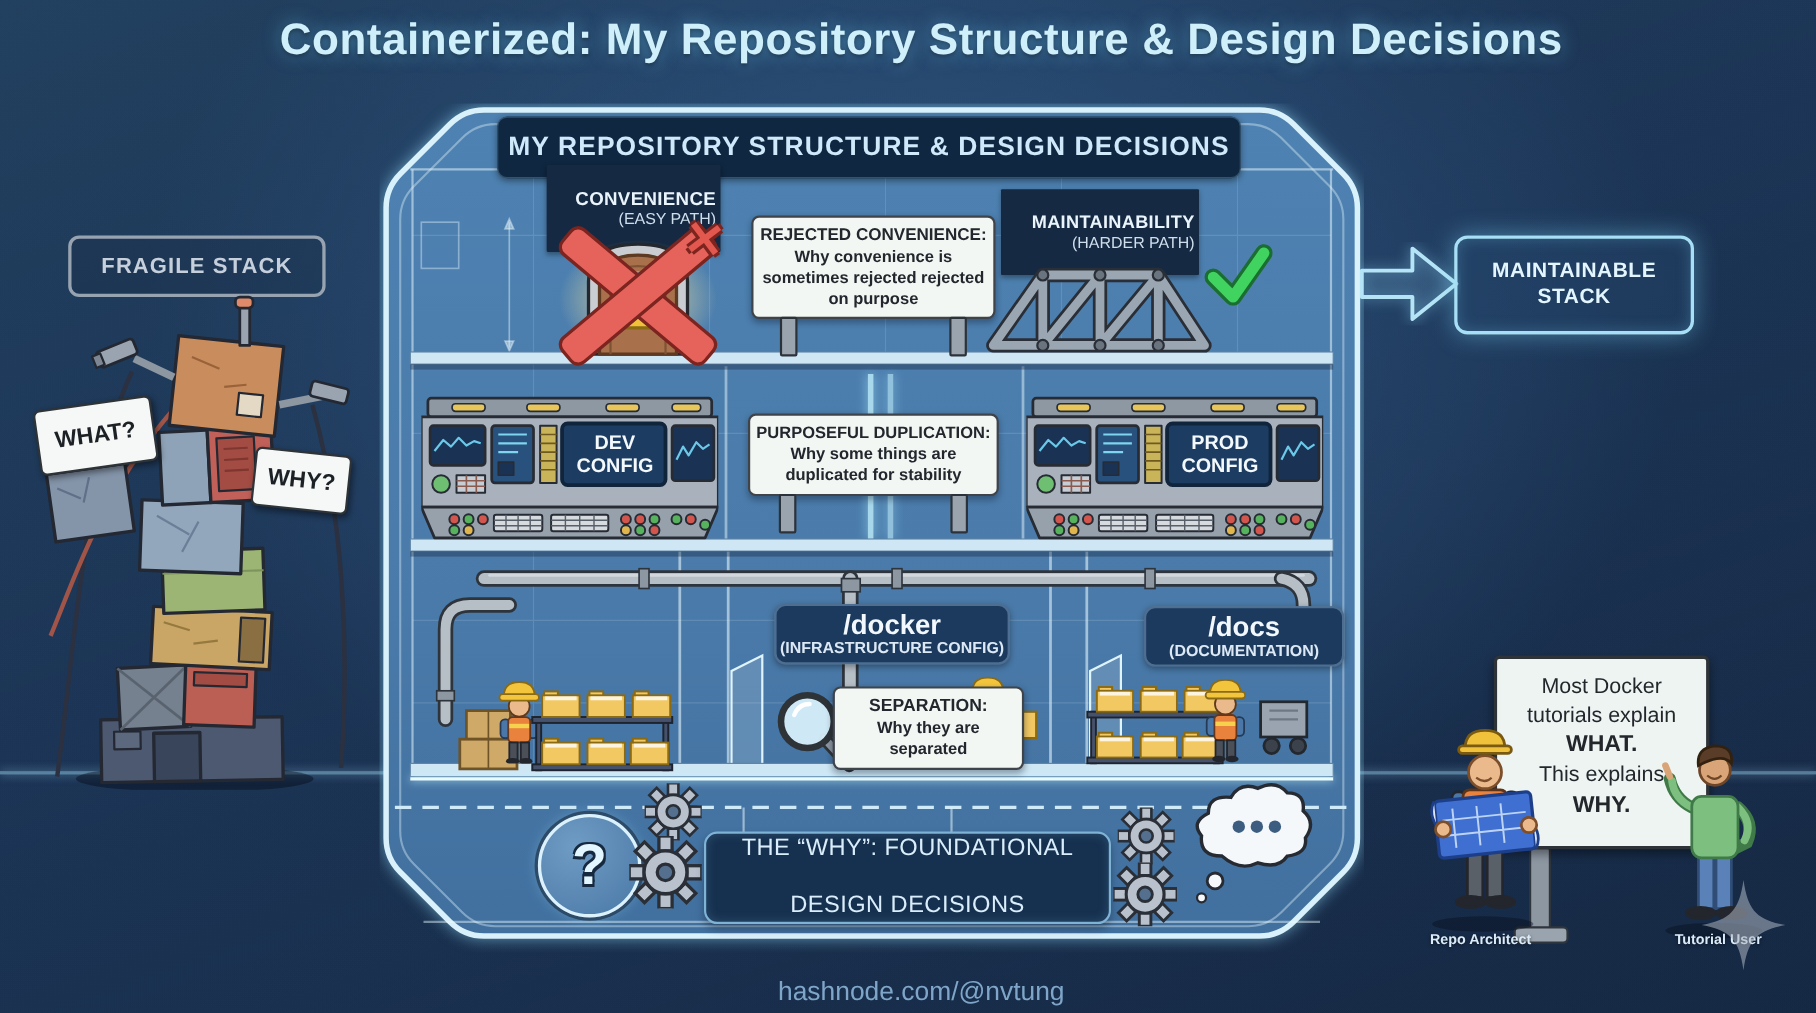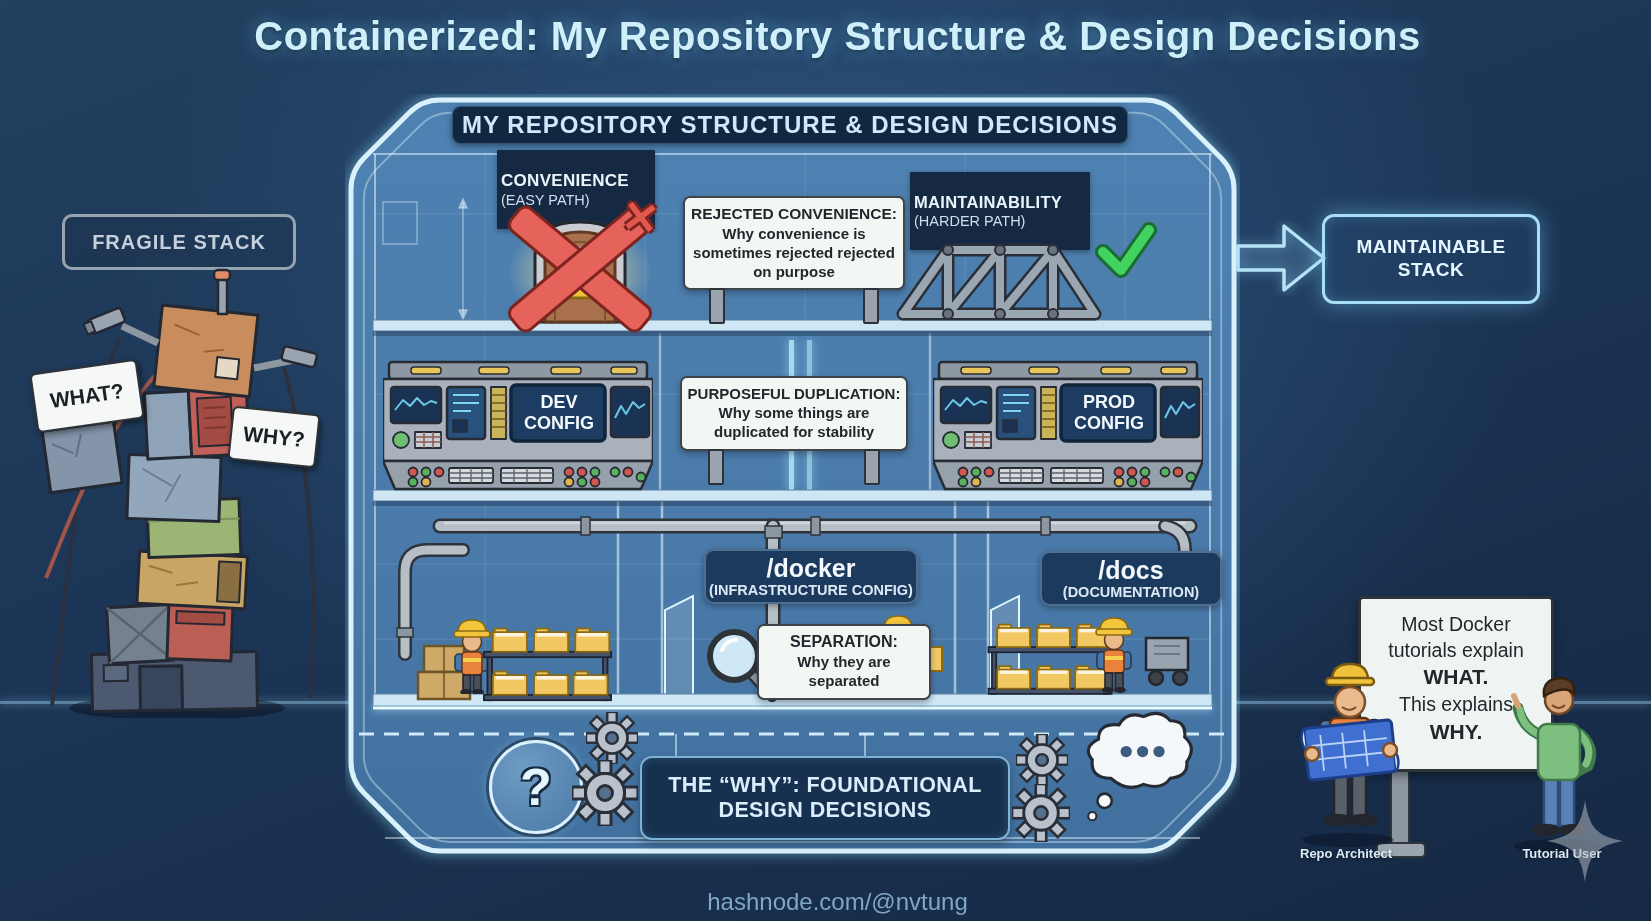--- a/index.html
+++ b/index.html
@@ -5,42 +5,42 @@
   html,body{margin:0;padding:0;background:#0e1c30;}
   .canvas{position:relative;width:1651px;height:921px;overflow:hidden;
     font-family:"Liberation Sans",sans-serif;
     background:radial-gradient(ellipse at 50% 32%, #2e547f 0%, #24426505 60%),
                linear-gradient(160deg,#22405f 0%,#1c3556 45%,#152843 100%);}
   .abs{position:absolute;}
   .title{left:0;top:14px;width:100%;text-align:center;font-size:40px;font-weight:bold;color:#cfeffb;
     letter-spacing:.5px;text-shadow:0 0 16px rgba(110,200,240,.55),0 2px 4px rgba(0,0,0,.45);padding-left:12px;}
   .groundline{left:0;top:701px;width:1651px;height:3px;background:rgba(150,205,235,.5);
     box-shadow:0 0 9px rgba(150,205,235,.55);}
-  .headerbanner{left:452px;top:106px;width:676px;height:38px;background:#0f2741;border-radius:9px;
+  .headerbanner{left:452px;top:106px;width:676px;height:56px;background:#0f2741;border-radius:9px;
     color:#cfe9fa;font-weight:bold;font-size:24px;letter-spacing:1px;display:flex;align-items:center;
     justify-content:center;box-shadow:0 2px 6px rgba(0,0,0,.4),inset 0 0 0 1px rgba(160,210,240,.25);}
-  .chip{background:#152a42;border-radius:1px;color:#eaf4fc;text-align:left;padding:21px 4px;
+  .chip{background:#152a42;border-radius:1px;color:#eaf4fc;text-align:right;padding:21px 4px;
     box-shadow:0 2px 5px rgba(0,0,0,.35);}
   .chip .t1{font-weight:bold;font-size:17px;letter-spacing:.3px;}
   .chip .t2{font-size:14.5px;color:#cfdeed;margin-top:1px;}
   .sign{background:#f3f7f3;border:2.5px solid #3f444b;border-radius:7px;color:#23272d;text-align:center;
     padding:7px 5px;box-shadow:0 3px 6px rgba(10,20,35,.35);}
   .sign .st{font-weight:bold;font-size:15.5px;}
   .sign .sb{font-weight:bold;font-size:15px;line-height:1.25;margin-top:2px;}
   .leg{position:absolute;width:12px;height:32px;background:#9aa4af;border:2px solid #2c3239;border-radius:2px;}
   .dirchip{background:#1c3a5e;border:2px solid rgba(170,210,240,.35);border-radius:10px;color:#f2f8fd;
     text-align:center;padding:4px 2px;box-shadow:0 2px 6px rgba(0,0,0,.35);}
   .dirchip .d1{font-weight:bold;font-size:25px;line-height:1.05;}
   .dirchip .d2{font-weight:bold;font-size:14.5px;color:#dce9f5;margin-top:1px;}
   .screenlabel{background:transparent;color:#f4f9fd;font-weight:bold;font-size:18px;display:flex;
     align-items:center;justify-content:center;text-align:center;line-height:1.15;}
   .whybanner{left:640px;top:756px;width:366px;height:80px;background:#16304f;border:2.5px solid #7fb3d6;
-    border-radius:12px;color:#d9edfa;font-weight:bold;font-size:21.5px;text-align:center;display:flex;
-    flex-direction:column;justify-content:center;letter-spacing:.4px;
-    box-shadow:0 4px 8px rgba(0,0,0,.3),inset 0 0 10px rgba(130,200,240,.2);}
+    border-radius:12px;color:#d9edfa;font-weight:normal;font-size:21.5px;text-align:center;display:flex;
+    flex-direction:column;letter-spacing:.4px;
+    box-shadow:0 4px 8px rgba(0,0,0,.3),inset 0 0 10px rgba(130,200,240,.2);gap:27px;}
   .qcircle{left:489px;top:740px;width:88px;height:88px;border-radius:50%;border:3.5px solid #dbf1fc;
     background:radial-gradient(circle at 35% 30%, #6f9cc4, #4a78a6);display:flex;align-items:center;
     justify-content:center;box-shadow:0 0 0 3px rgba(18,30,46,.55),0 0 14px rgba(150,220,250,.4);}
   .qmark{font-size:52px;font-weight:bold;color:#e2f6ff;
     text-shadow:2px 2px 0 #16293f,-2px -2px 0 #16293f,2px -2px 0 #16293f,-2px 2px 0 #16293f;}
   .outlinebox{left:62px;top:214px;width:228px;height:50px;border:3px solid #97a3b0;border-radius:10px;
     color:#c6d0dc;font-weight:bold;font-size:20px;letter-spacing:1px;display:flex;align-items:center;
     justify-content:center;background:rgba(25,40,62,.25);}
   .maintainbox{left:1322px;top:214px;width:212px;height:84px;border:3px solid #a7e0f6;border-radius:12px;
     color:#e3f6ff;font-weight:bold;font-size:19px;text-align:center;display:flex;align-items:center;

